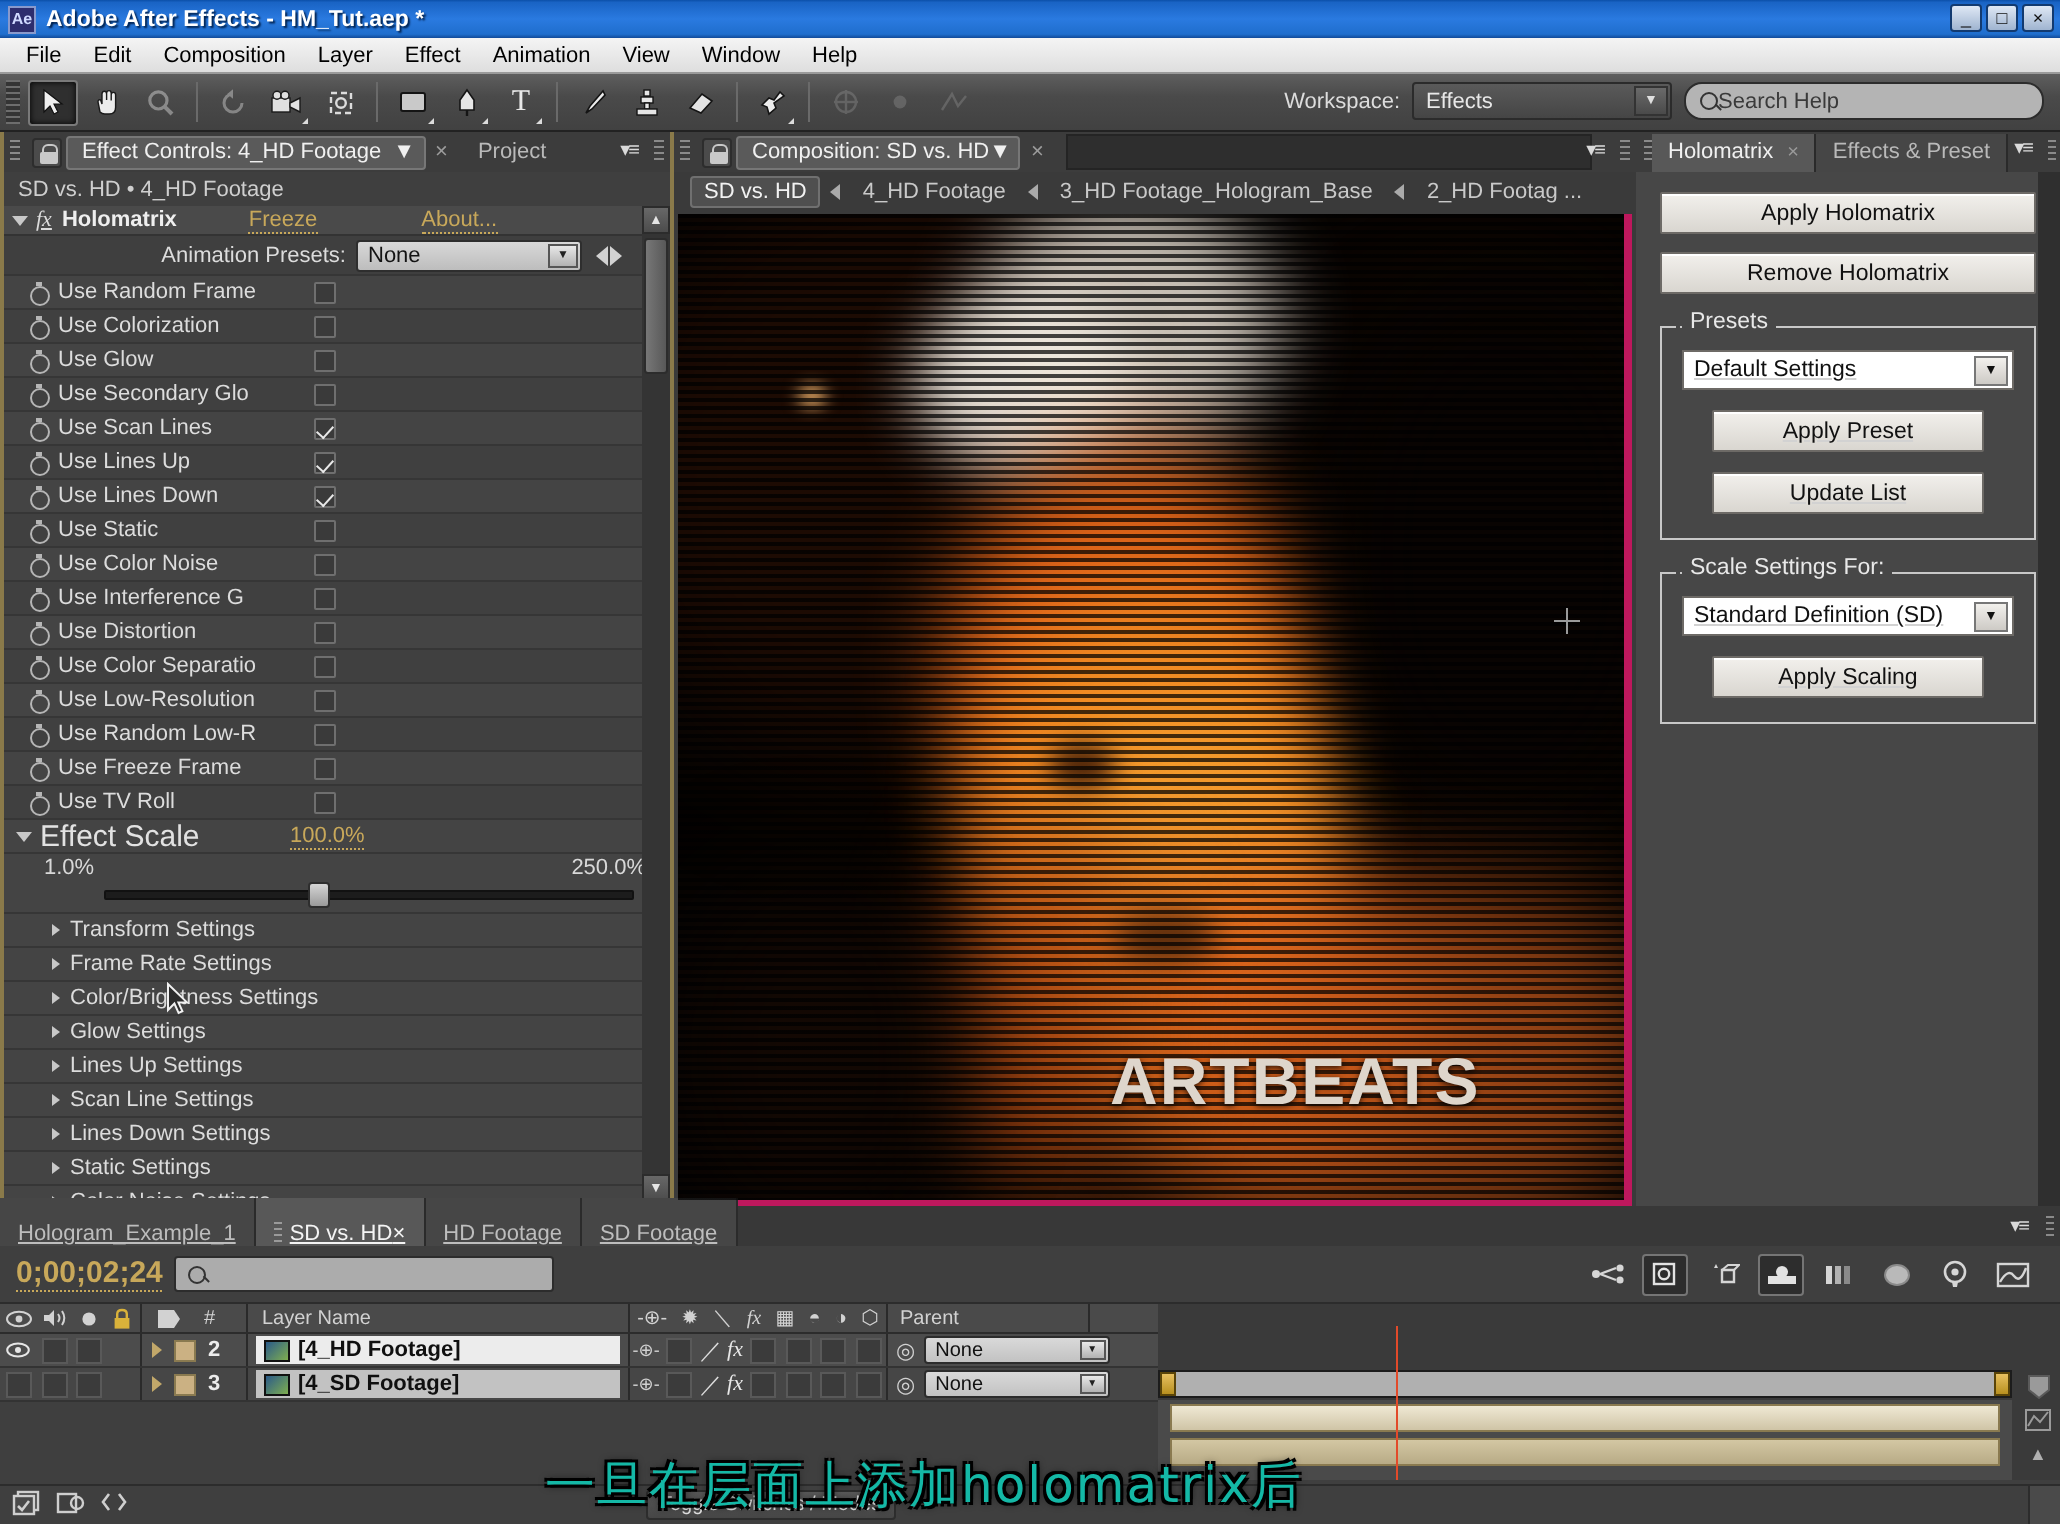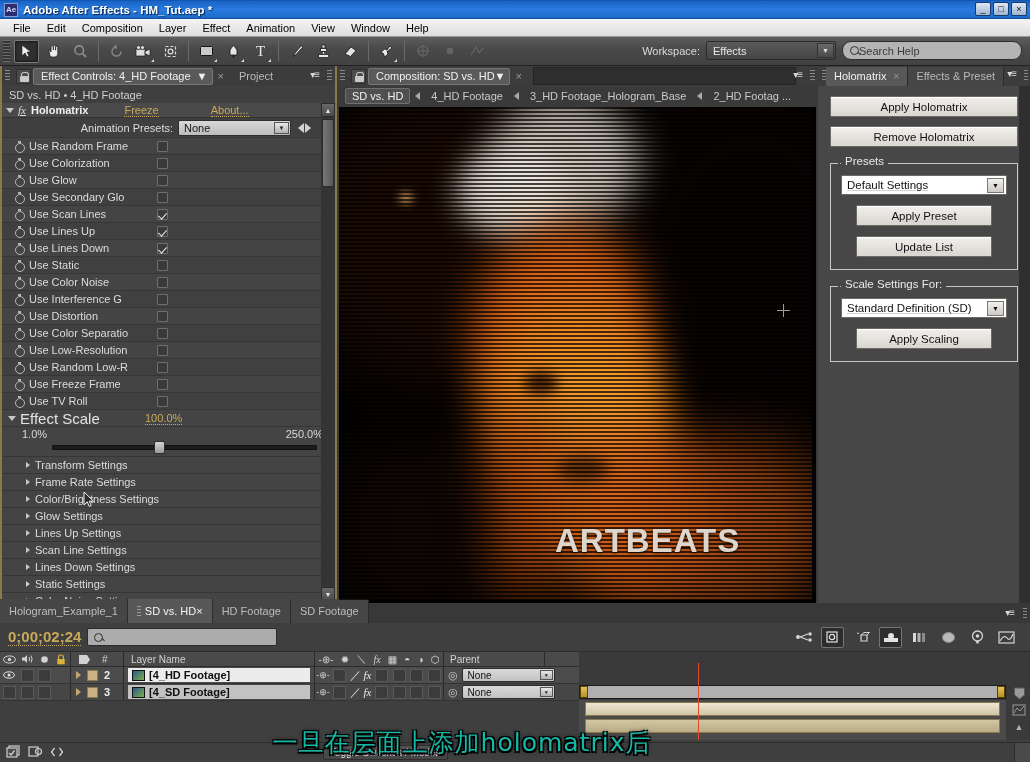--- a/index.html
+++ b/index.html
@@ -167,21 +167,21 @@
     position:absolute; left:337px; top:0; width:481px; height:537px; background:#3a3a3a;
   }
   .comp-tabbar { height:20px; background:#3c3c3c; display:flex; align-items:center; position:relative;}
   .comp-title-tab { height:17px; background:#5a5a5a; border:1px solid #777; border-radius:2px;
     display:flex; align-items:center; padding:0 4px 0 7px; color:#f0f0f0; font-size:11px; }
   .comp-empty { flex:1; height:18px; background:#2e2e2e; margin-left:6px; margin-right:22px; border:1px solid #242424;}
   .breadcrumb { height:19px; background:#3a3a3a; display:flex; align-items:center; padding-left:8px; gap:5px; }
   .crumb { font-size:11px; color:#c9c9c9; padding:1px 6px; }
   .crumb.cur { background:#4f4f4f; border:1px solid #707070; border-radius:2px; color:#f2f2f2; }
   .crumb-sep { width:0;height:0;border-right:5px solid #aaa;border-top:4px solid transparent;border-bottom:4px solid transparent;}
-  .viewer { position:absolute; left:2px; top:41px; width:477px; height:535px; background:#000000;
+  .viewer { position:absolute; left:2px; top:41px; width:477px; height:535px; background:#be185d;
     overflow:hidden; }
   .vid { position:absolute; left:0; top:0; width:473px; height:493px; overflow:hidden; background:#050302; }
   .vid .scan { position:absolute; inset:0;
     background:repeating-linear-gradient(to bottom, rgba(0,0,0,.72) 0 2px, rgba(0,0,0,0) 2px 4px);
     z-index:5; }
   .blob { position:absolute; border-radius:50%; filter:blur(12px); }
   .crosshair { position:absolute; left:438px; top:197px; width:13px;height:13px; z-index:8; }
   .crosshair:before,.crosshair:after{content:"";position:absolute;background:#9a9a9a;}
   .crosshair:before{left:6px;top:0;width:1px;height:13px;}
   .crosshair:after{left:0;top:6px;width:13px;height:1px;}
@@ -236,22 +236,22 @@
   .hbtn2 { width:82%; height:21px; margin:0 auto 10px auto;
     background:linear-gradient(to bottom,#f2f0ec,#d9d6d0);
     border:1px solid #6d6a66; border-radius:1px;
     color:#111; font-size:11.5px; display:flex; align-items:center; justify-content:center;
     box-shadow:inset 0 1px 0 #fff; }
   .holo-scroll { position:absolute; right:0; top:20px; width:11px; bottom:0; background:#2f2f2f;}
 
   
   .timeline { position:absolute; left:0; top:603px; width:1030px; height:159px; background:#3f3f3f;}
   .tl-tabbar { height:20px; background:#383838; display:flex; align-items:flex-end; position:relative;}
-  .tltab { height:19px; display:flex; align-items:center; padding:12px 9px; font-size:11px;
-    background:#464646; color:#bdbdbd; border-right:1px solid #2b2b2b; }
+  .tltab { height:19px; display:flex; padding:12px 9px; font-size:11px;
+    background:#464646; color:#bdbdbd; border-right:1px solid #2b2b2b;text-decoration:underline; }
   .tltab.active { background:#585858; color:#f4f4f4; }
   .tl-toolbar { height:29px; background:#3f3f3f; display:flex; align-items:center; padding-left:8px; gap:6px;
     border-bottom:1px solid #2c2c2c; position:relative;}
   .tl-time { color:#c8a85a; font-size:15px; font-weight:bold; border-bottom:1px dotted #c8a85a; }
   .tl-search { width:190px; height:18px; background:#acacac; border:1px solid #2c2c2c;
     border-radius:2px; display:flex; align-items:center; padding-left:6px; gap:5px;}
   .tl-ico { width:23px;height:21px;display:flex;align-items:center;justify-content:center;
     color:#d8d8d8; font-size:12px; }
   .tl-ico.on { background:#2d2d2d; border:1px solid #757575; border-radius:2px; }
   .tl-hdr { height:15px; background:#4a4a4a; display:flex; align-items:center;

